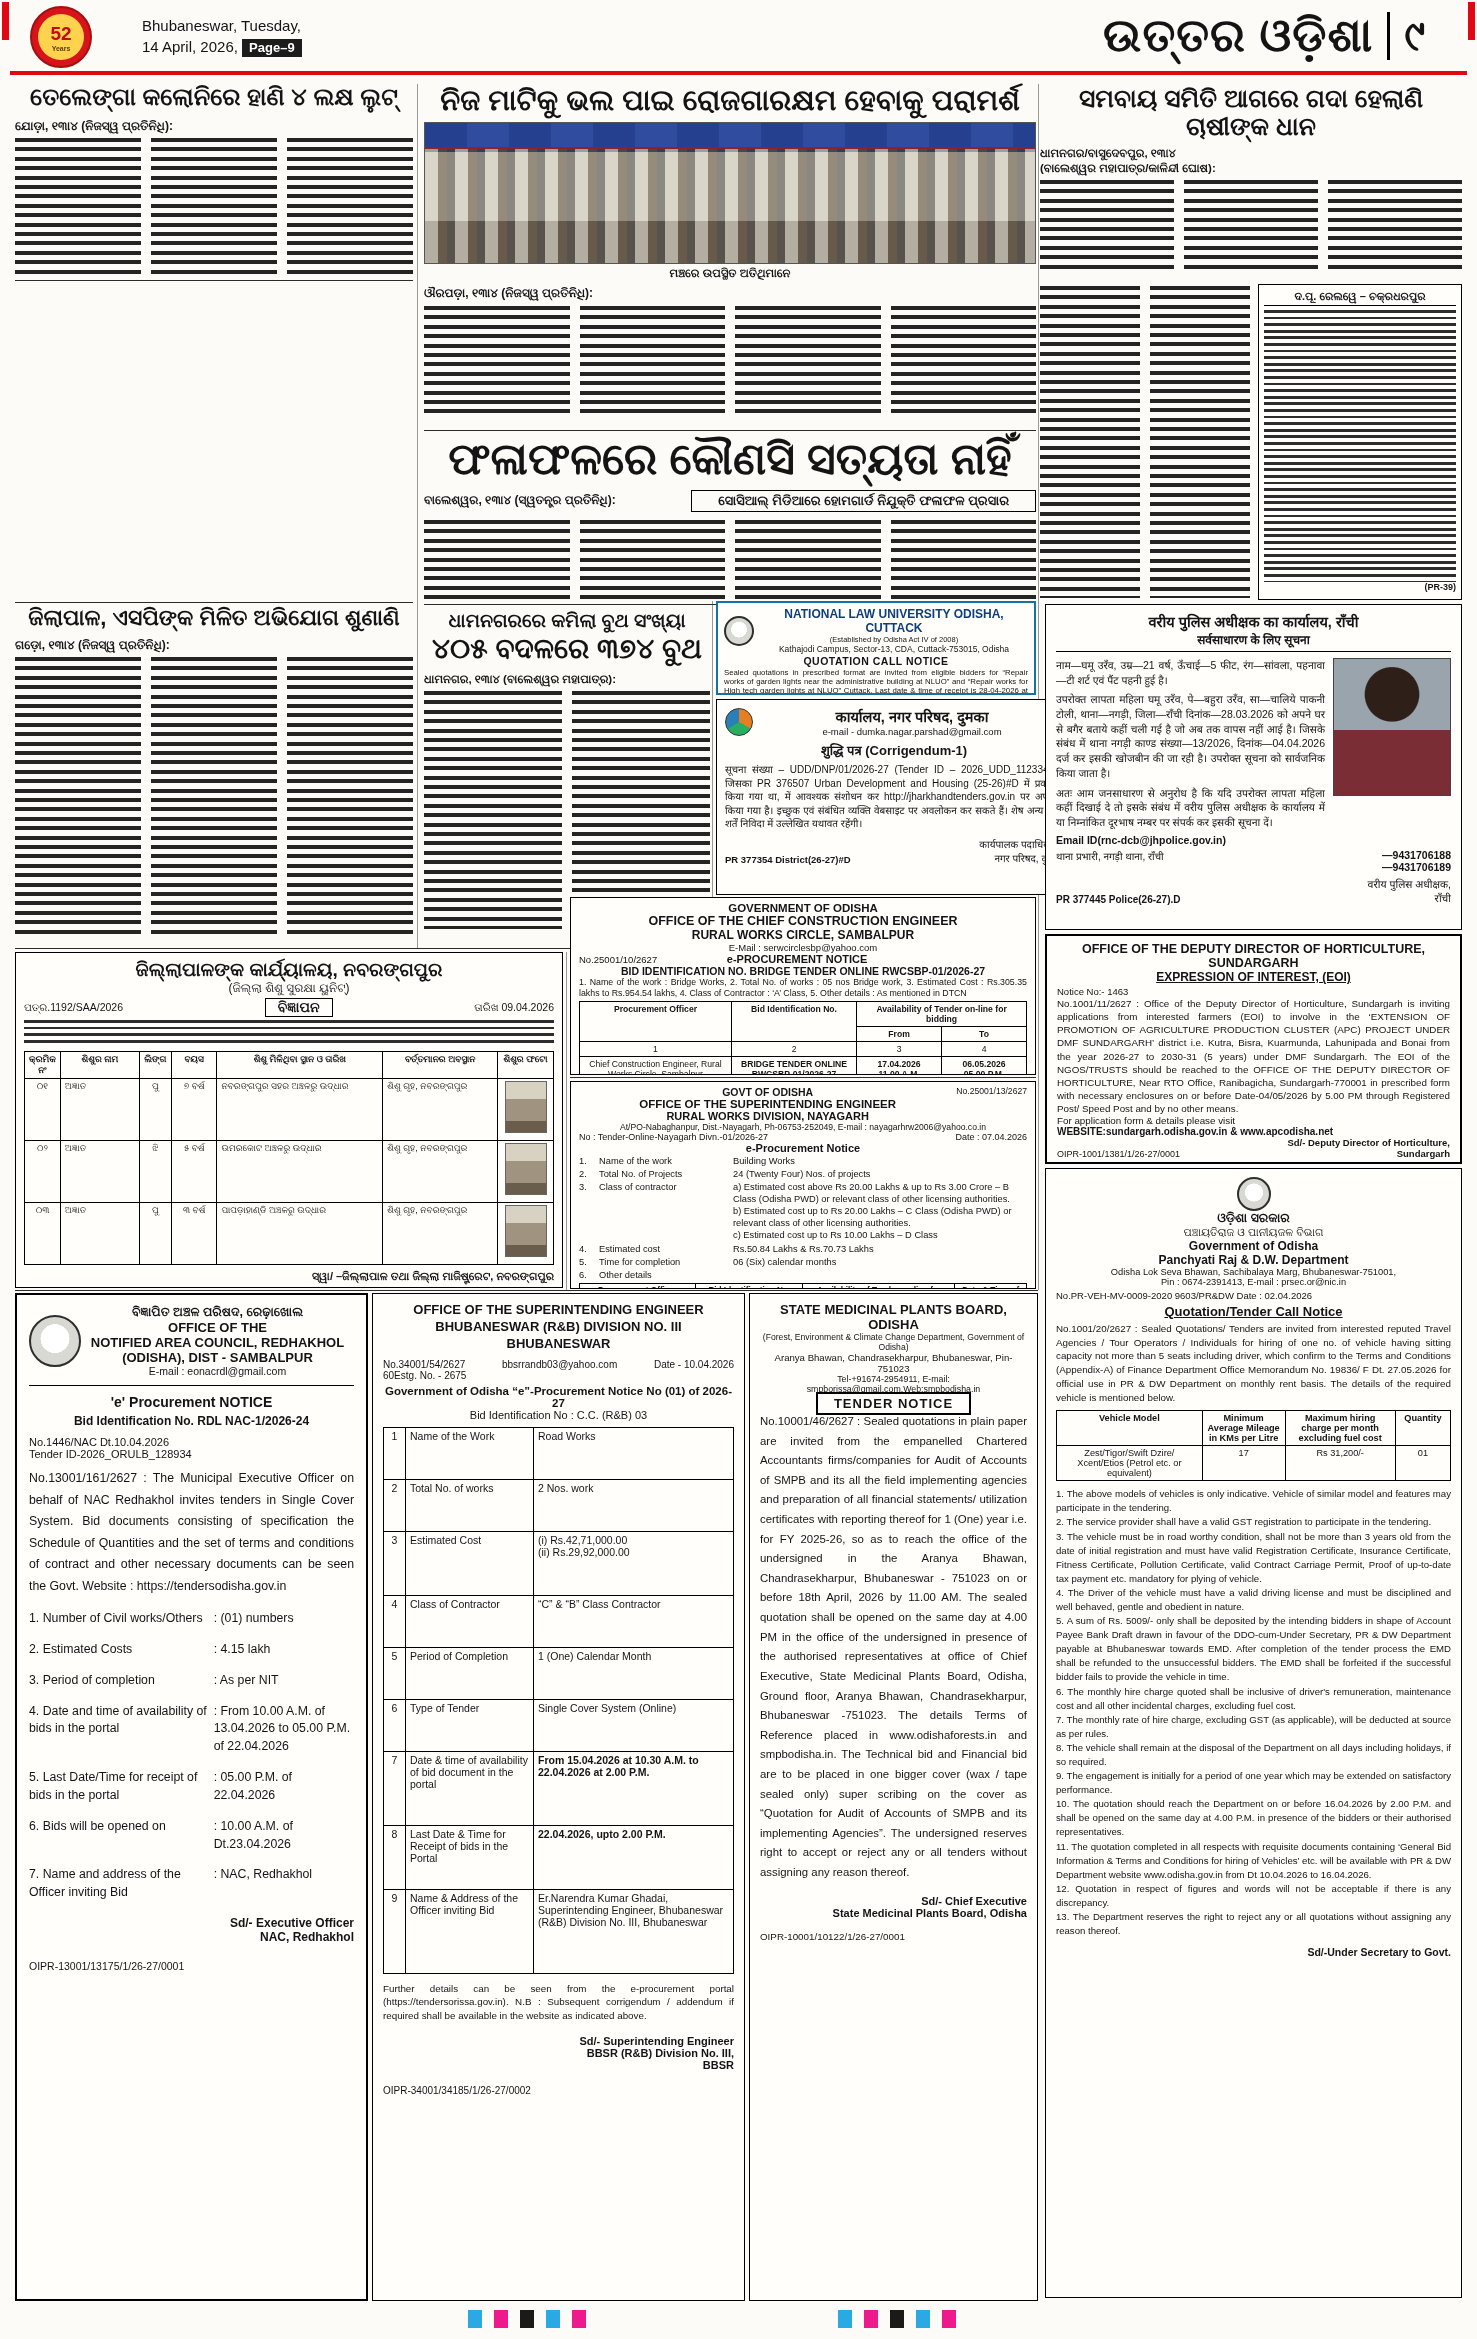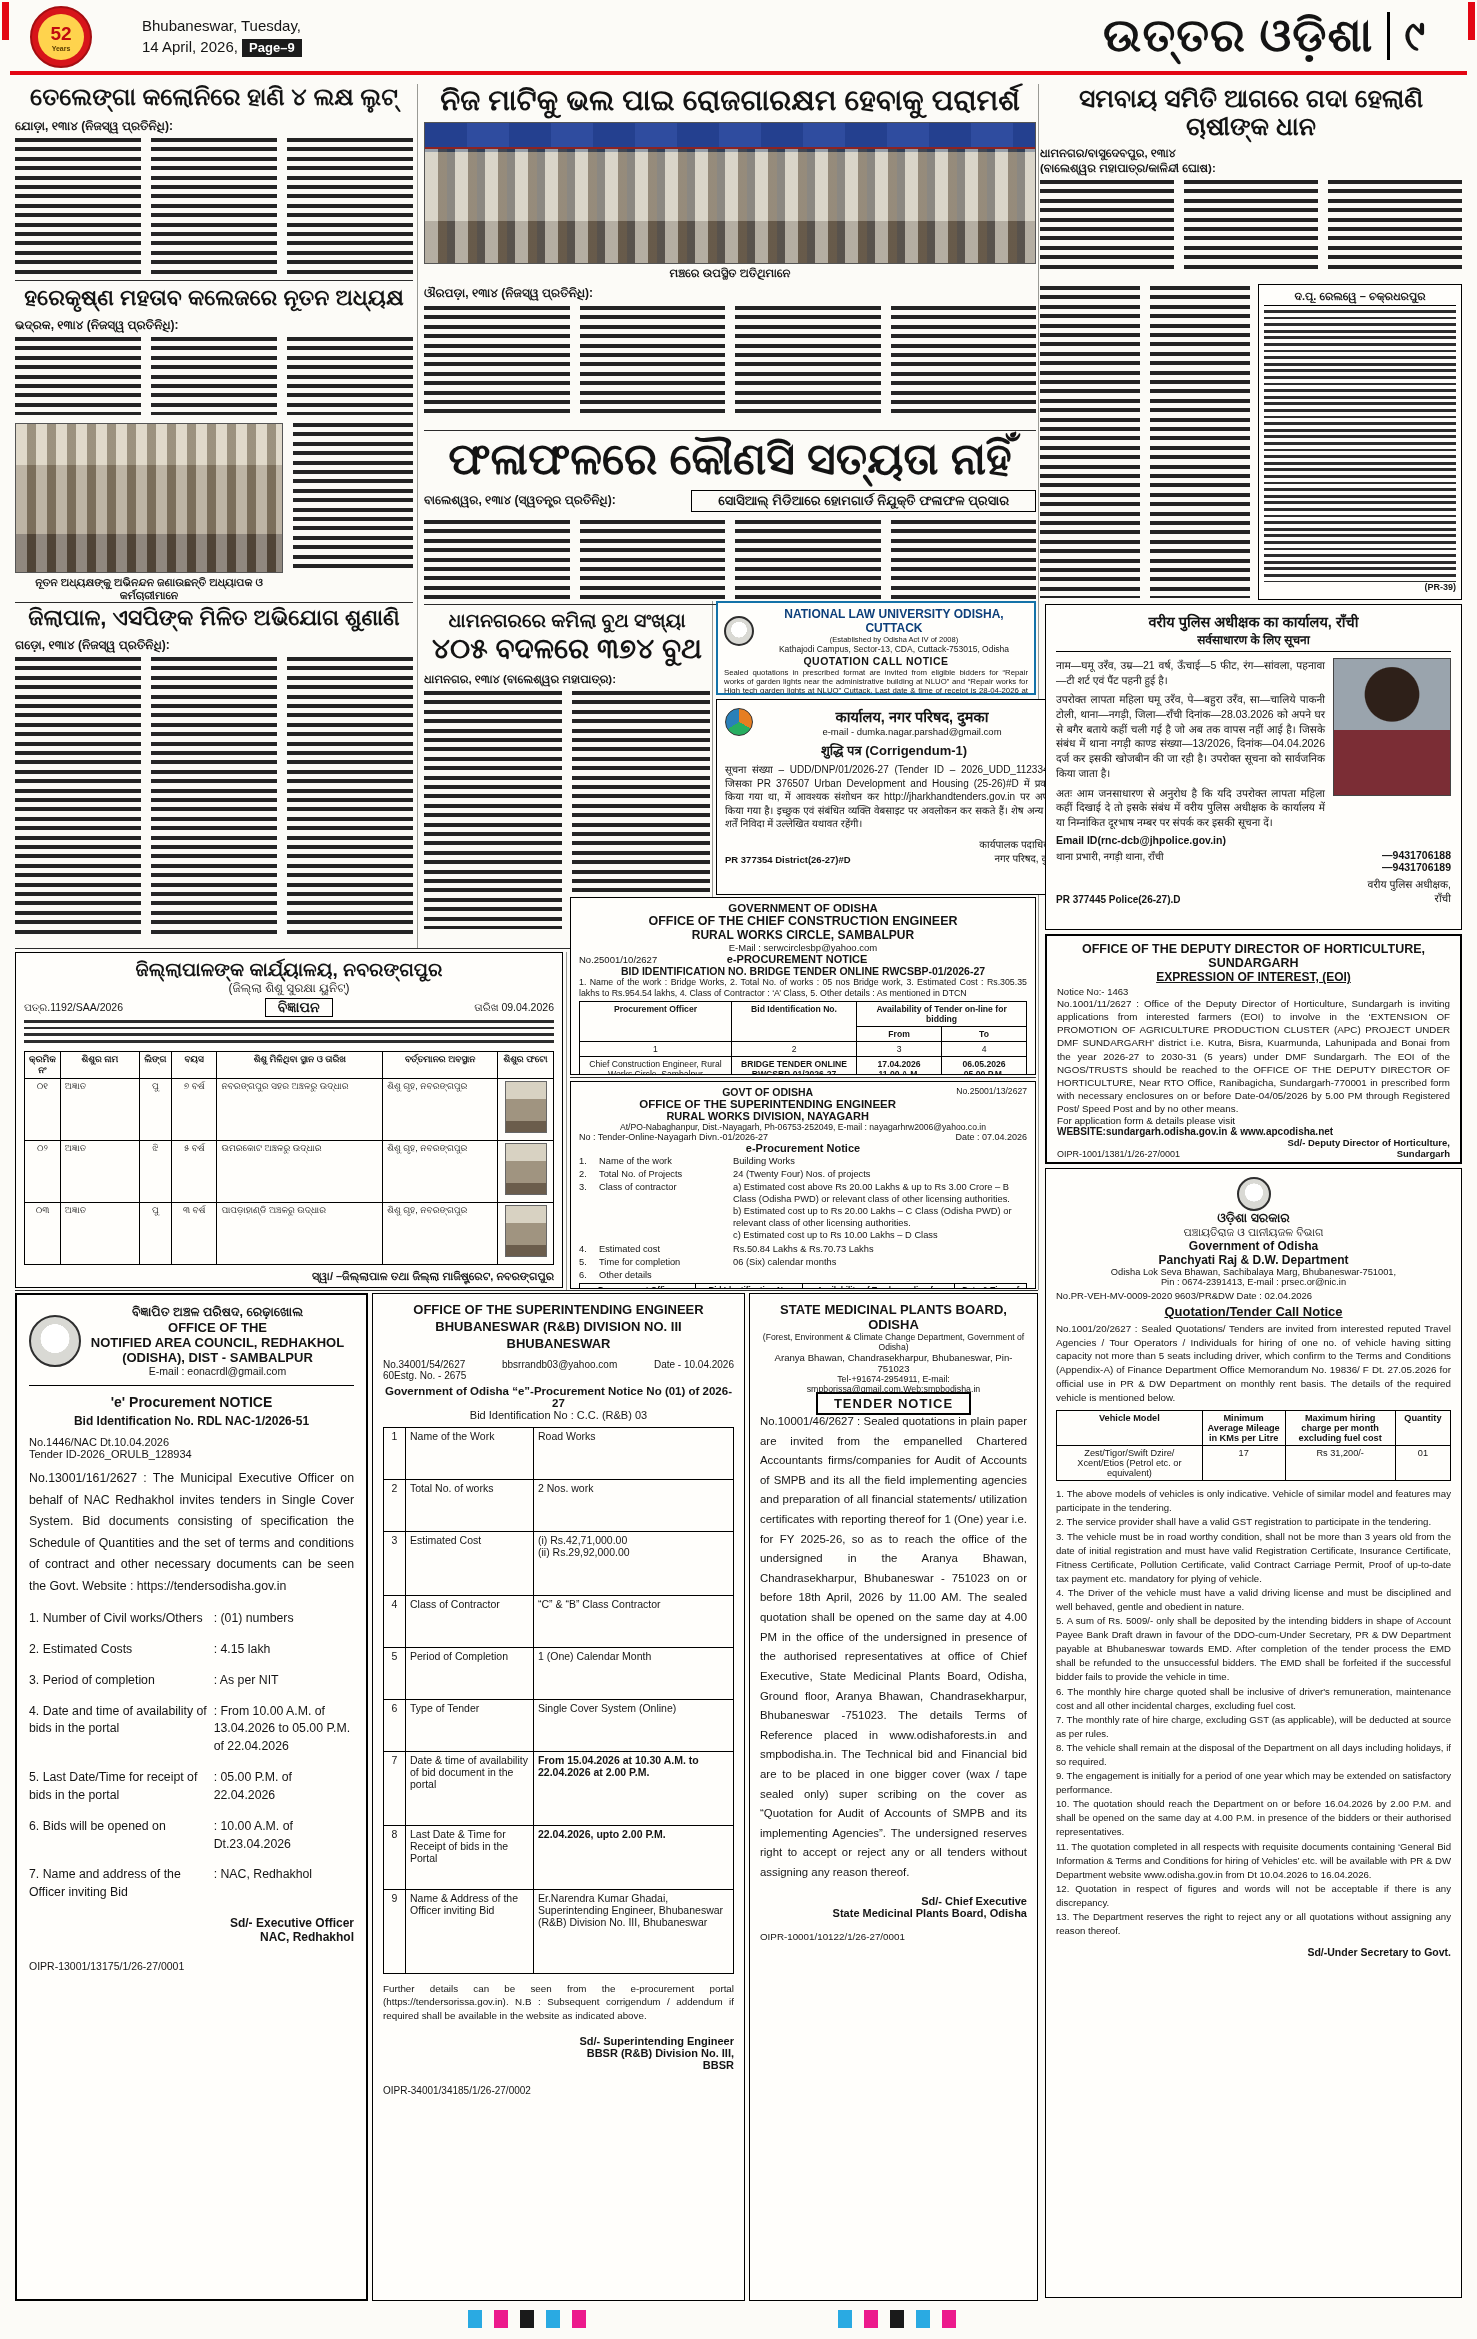--- a/index.html
+++ b/index.html
@@ -121,34 +121,20 @@
       <div class="gk"></div>
     </div>
 
     <div class="abs adbox" style="left:218px;top:200px;width:204px;height:316px;padding:5px">
       <div class="c b" style="font-size:11px;border-bottom:1px solid #000;padding-bottom:2px">ଦ.ପୂ. ରେଲୱେ – ଚକ୍ରଧରପୁର</div>
       <div class="gkf" style="height:272px;margin-top:4px"></div>
       <div class="r b" style="font-size:9px">(PR-39)</div>
     </div>
   </div>
 
-  <div class="abs" style="left:15px;top:286px;width:398px;height:314px">
-    <div class="hl" style="font-size:22px">ହରେକୃଷ୍ଣ ମହତାବ କଲେଜରେ ନୂତନ ଅଧ୍ୟକ୍ଷ</div>
-    <div class="dl" style="margin:7px 0 4px">ଭଦ୍ରକ, ୧୩ା୪ (ନିଜସ୍ୱ ପ୍ରତିନିଧି):</div>
-    <div class="cols" style="height:78px">
-      <div class="gk"></div>
-      <div class="gk"></div>
-      <div class="gk"></div>
-    </div>
-    <div style="display:flex;gap:10px;margin-top:8px">
-      <div class="photo-room" style="width:268px;height:150px;flex:none"></div>
-      <div class="gk" style="flex:1"></div>
-    </div>
-    <div class="b" style="font-size:10.8px;margin-top:3px;width:268px;text-align:center">ନୂତନ ଅଧ୍ୟକ୍ଷଙ୍କୁ ଅଭିନନ୍ଦନ ଜଣାଉଛନ୍ତି ଅଧ୍ୟାପକ ଓ କର୍ମଚାରୀମାନେ</div>
-  </div>
 
   <div class="abs" style="left:424px;top:434px;width:612px;height:166px">
     <div class="hl" style="font-size:44px">ଫଳାଫଳରେ କୌଣସି ସତ୍ୟତା ନାହିଁ</div>
     <div style="display:flex;align-items:center;gap:10px;margin-top:7px">
       <div class="dl" style="flex:1">ବାଲେଶ୍ୱର, ୧୩ା୪ (ସ୍ୱତନ୍ତ୍ର ପ୍ରତିନିଧି):</div>
       <div class="b c" style="flex:1.3;border:1px solid #000;font-size:13px;padding:2px 4px">ସୋସିଆଲ୍ ମିଡିଆରେ ହୋମଗାର୍ଡ ନିଯୁକ୍ତି ଫଳାଫଳ ପ୍ରସାର</div>
     </div>
     <div class="cols" style="height:84px;margin-top:8px">
       <div class="gk"></div>
       <div class="gk"></div>
@@ -486,21 +472,21 @@
       <div style="flex:1;text-align:center">
         <div class="b" style="font-size:12.5px">ବିଜ୍ଞାପିତ ଅଞ୍ଚଳ ପରିଷଦ, ରେଢ଼ାଖୋଲ</div>
         <div class="b pre" style="font-size:13px">OFFICE OF THE
 NOTIFIED AREA COUNCIL, REDHAKHOL
 (ODISHA), DIST - SAMBALPUR</div>
         <div style="font-size:10.5px">E-mail : eonacrdl@gmail.com</div>
       </div>
     </div>
     <div style="border-top:1px solid #000;margin:8px 0"></div>
     <div class="b c" style="font-size:14px">'e' Procurement NOTICE</div>
-    <div class="b c" style="font-size:12px;margin-top:4px">Bid Identification No. RDL NAC-1/2026-51</div>
+    <div class="b c" style="font-size:12px;margin-top:4px">Bid Identification No. RDL NAC-1/2026-24</div>
     <div style="font-size:11px;margin-top:8px">No.1446/NAC Dt.10.04.2026</div>
     <div style="font-size:11px">Tender ID-2026_ORULB_128934</div>
     <div class="j" style="font-size:12.3px;line-height:1.75;margin-top:8px">No.13001/161/2627 : The Municipal Executive Officer on behalf of NAC Redhakhol invites tenders in Single Cover System. Bid documents consisting of specification the Schedule of Quantities and the set of terms and conditions of contract and other necessary documents can be seen the Govt. Website : https://tendersodisha.gov.in</div>
     <div style="margin-top:10px">
       <div class="nac-item">
           <div class="nac-lbl"><span>1.</span> <span>Number of Civil works/Others</span></div>
           <div class="nac-val">: (01) numbers</div>
         </div>
       <div class="nac-item">
           <div class="nac-lbl"><span>2.</span> <span>Estimated Costs</span></div>

